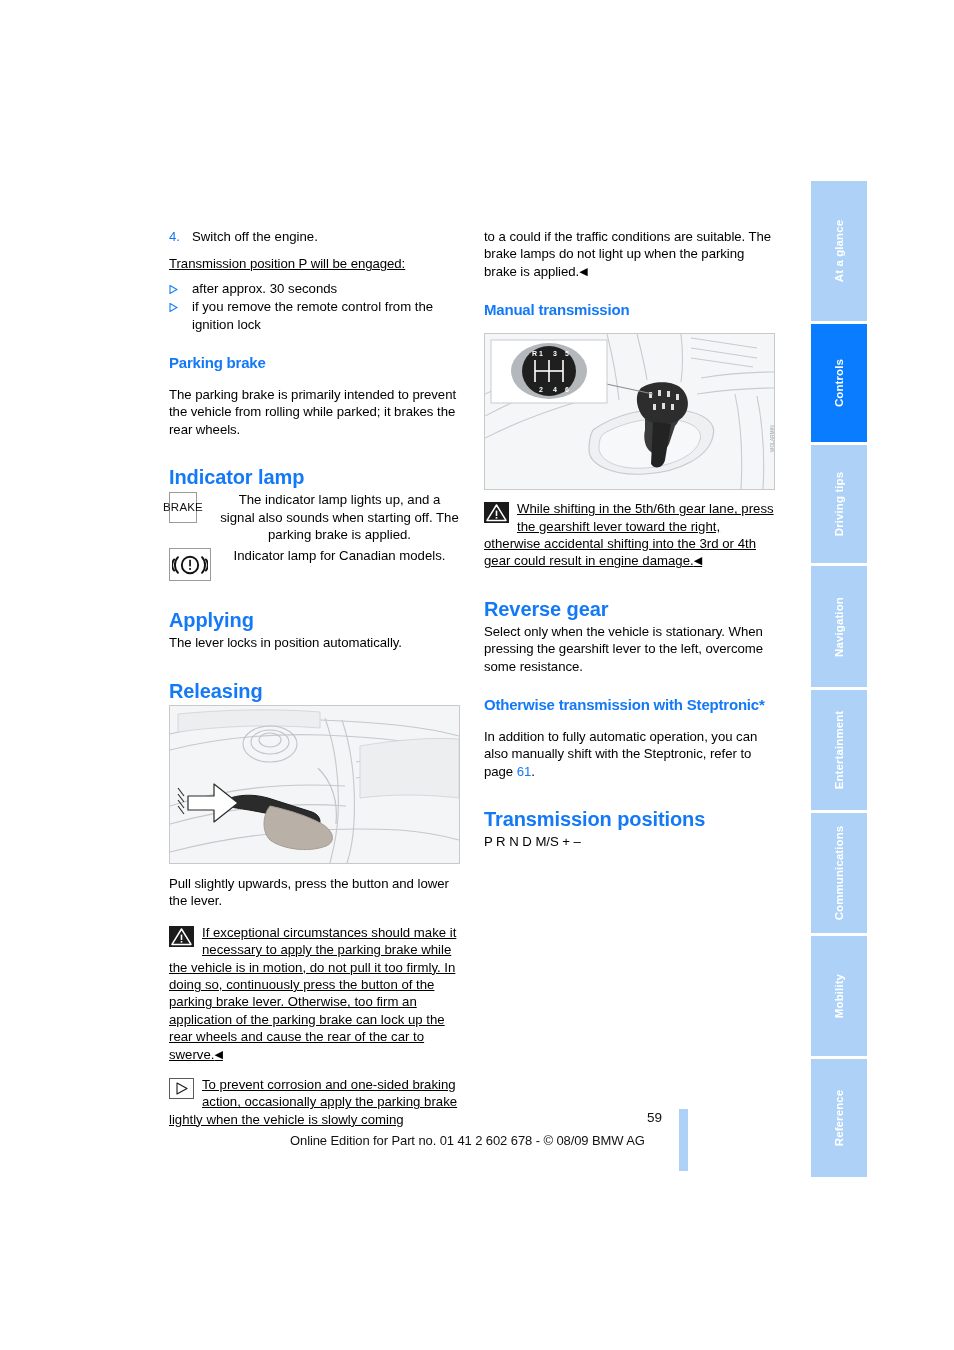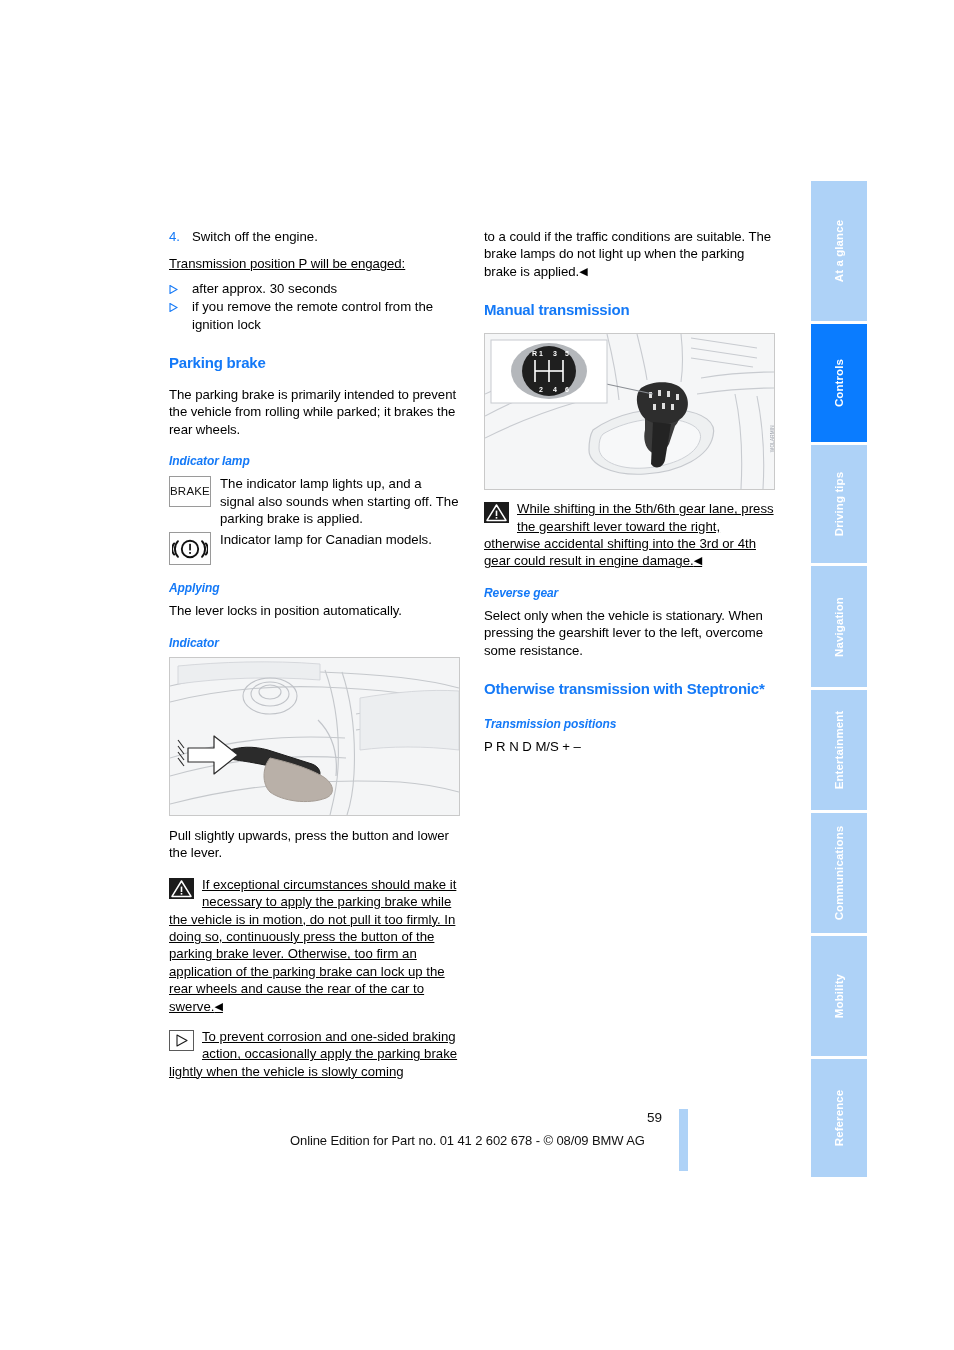--- a/index.html
+++ b/index.html
@@ -47,26 +47,25 @@
     color: #1479f7;
     font-size: 15px;
     font-weight: bold;
     line-height: 25px;
     margin: 17px 0 11px 0;
     letter-spacing: -0.2px;
   }
 
   h2.h-sub {
     color: #1479f7;
-    font-size: 12px;
+    font-size: 20px;
     font-weight: bold;
     line-height: 18px;
-    margin: 14px 0 5px 0;
+    margin: 30px 0 5px 0;
     letter-spacing: -0.1px;
-    font-style: italic;
   }
 
   
   .step {
     display: flex;
     margin-bottom: 10px;
   }
   .step-num {
     color: #1479f7;
     width: 23px;
@@ -95,24 +94,25 @@
     margin-bottom: 4px;
   }
   .lamp-icon {
     flex: 0 0 48px;
     width: 48px;
     padding-top: 1px;
   }
   .lamp-txt {
     flex: 1 1 auto;
     padding-left: 3px;
+    text-align: center;
   }
 
   .icon-brake {
-    width: 42px;
+    width: 28px;
     height: 31px;
     border: 1px solid #9a9a9a;
     box-sizing: border-box;
     display: flex;
     align-items: center;
     justify-content: center;
     font-size: 11.5px;
     letter-spacing: 0.2px;
     background: #fff;
     color: #111;
@@ -295,21 +295,21 @@
             <path d="M33.8 6.4 A8.6 8.6 0 0 1 33.8 17.6" fill="none" stroke="#111" stroke-width="1.9" stroke-linecap="round"></path>
           </svg>
         </div>
       </div>
       <div class="lamp-txt">Indicator lamp for Canadian models.</div>
     </div>
 
     <h2 class="h-sub">Applying</h2>
     <p class="body-text">The lever locks in position automatically.</p>
 
-    <h2 class="h-sub">Indicator</h2>
+    <h2 class="h-sub">Releasing</h2>
 
     <div class="figure fig-brake">
       <svg width="289" height="157" viewBox="0 0 289 157">
         <rect width="289" height="157" fill="#f4f5f6"></rect>
 
         <g fill="none" stroke="#c5c8cc" stroke-width="1.1">
           <path d="M0 28 C40 18 90 12 150 14 C210 16 260 22 289 30"></path>
           <path d="M0 44 C40 34 92 27 152 29 C212 31 260 38 289 46"></path>
           <path d="M155 12 C165 40 170 70 168 110 C167 130 163 145 160 157"></path>
           <path d="M172 14 C182 44 186 76 184 116 C183 134 180 148 177 157"></path>
@@ -450,20 +450,21 @@
         </svg>
       </div>
       <div class="adv-body"><span>While shifting in the 5th/6th gear lane, press the gearshift lever toward the right, otherwise accidental shifting into the 3rd or 4th gear could result in engine damage.</span><span class="tri-end">◀</span></div>
     </div>
 
     <h2 class="h-sub">Reverse gear</h2>
     <p class="body-text">Select only when the vehicle is stationary. When pressing the gearshift lever to the left, overcome some resistance.</p>
 
     <h1 class="h-main">Otherwise transmission with Steptronic*</h1>
 
+    <p class="body-text"><span>In addition to fully automatic operation, you can also manually shift with the Steptronic, refer to page </span><span class="page-ref">61</span><span>.</span></p>
 
     <h2 class="h-sub">Transmission positions</h2>
     <p class="body-text">P R N D M/S + –</p>
 
   </div>
 
   <div class="rail">
     <div class="tab" style="height:140px">
       <span class="tab-label">At a glance</span>
     </div>

